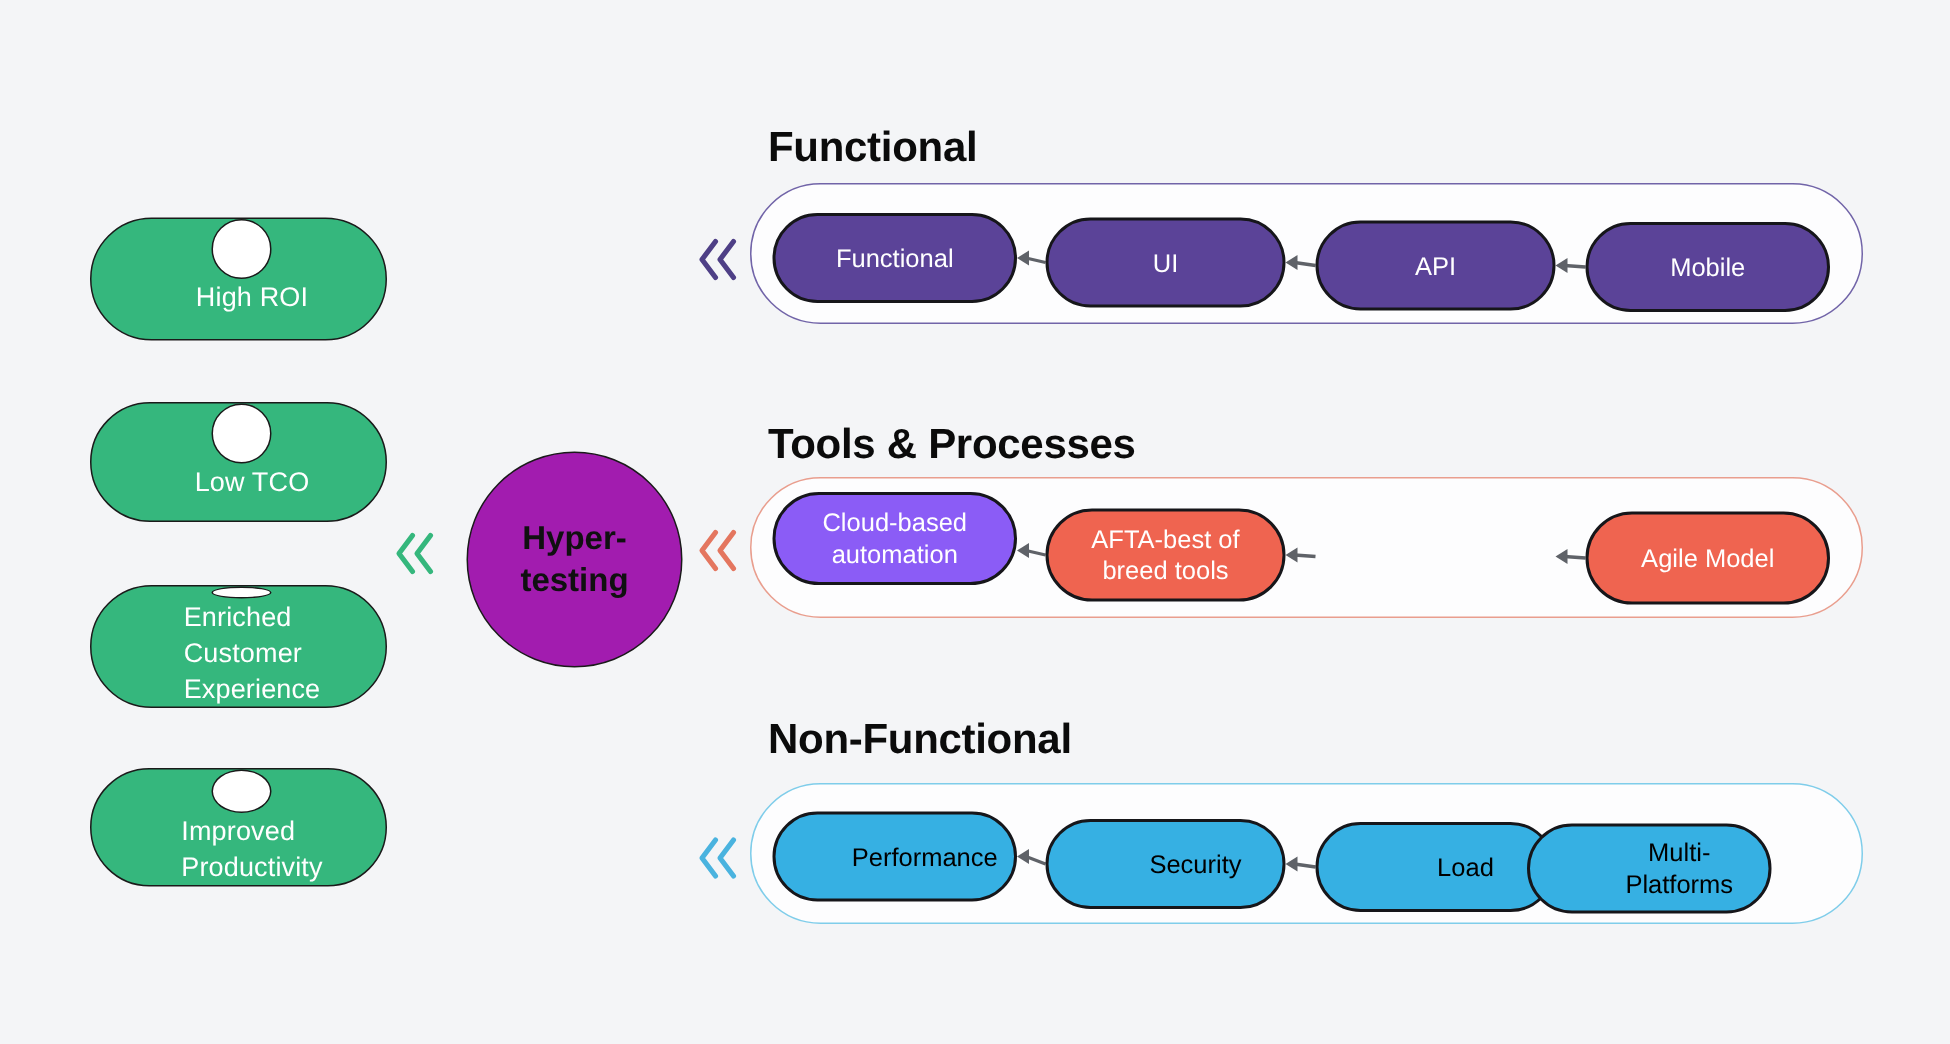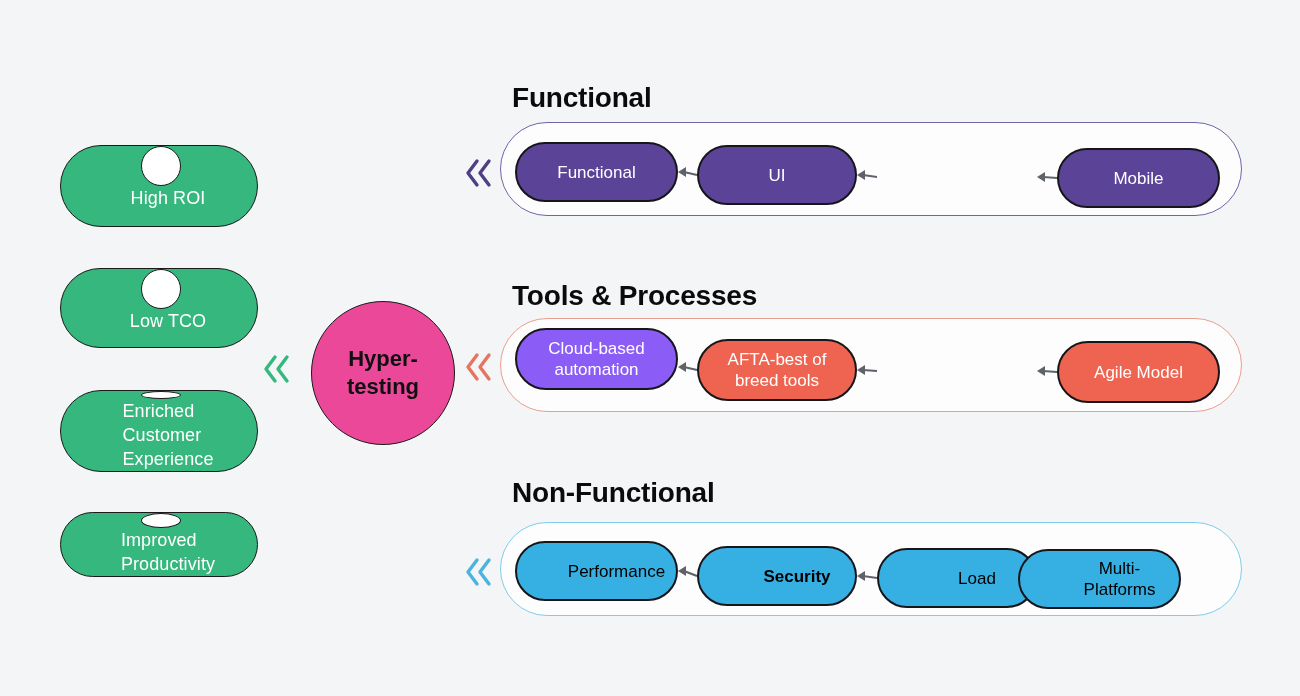--- a/index.html
+++ b/index.html
@@ -143,26 +143,26 @@
     <div class="benefit" style="left: 60px; top: 268px; width: 198px; height: 80px; background: rgb(53, 183, 125);">
       <span class="dot"></span>
       <span class="blabel">Low TCO</span>
     </div>
     <div class="benefit" style="left: 60px; top: 390px; width: 198px; height: 82px; background: rgb(53, 183, 125);">
       <span class="dot"></span>
       <span class="blabel">Enriched
 Customer
 Experience</span>
     </div>
-    <div class="benefit" style="left: 60px; top: 512px; width: 198px; height: 65px; background: rgb(53, 183, 125);">
+    <div class="benefit" style="left: 60px; top: 512px; width: 198px; height: 79px; background: rgb(53, 183, 125);">
       <span class="dot"></span>
       <span class="blabel">Improved
 Productivity</span>
     </div>
-    <div class="hub" style="left: 311px; top: 301px; background: #ec4899; border-color: rgb(26, 26, 26);">
+    <div class="hub" style="left: 311px; top: 301px; background: #a21caf; border-color: rgb(26, 26, 26);">
       <span class="hublabel">Hyper-
 testing</span>
     </div>
     <span class="chev" style="left: 262px; top: 352px;">
       <svg viewBox="0 0 30 34" xmlns="http://www.w3.org/2000/svg">
         <path d="M13 5 L4 17 L13 29" fill="none" stroke="#35b77d" stroke-width="3.4" stroke-linecap="round" stroke-linejoin="round"></path>
         <path d="M25 5 L16 17 L25 29" fill="none" stroke="#35b77d" stroke-width="3.4" stroke-linecap="round" stroke-linejoin="round"></path>
       </svg>
     </span>
     <span class="chev" style="left: 464px; top: 156px;">
@@ -202,20 +202,23 @@
         <line x1="26" y1="9" x2="12" y2="8" stroke="#5f6268" stroke-width="2.2"></line>
         <path d="M6 8 L14 3 L14 13 Z" fill="#5f6268"></path>
       </svg>
     </div>
     <div class="node purple" style="left: 515px; top: 142px; width: 163px; height: 60px; background: rgb(91, 67, 152);">
       <span class="nlabel">Functional</span>
     </div>
     <div class="node purple" style="left: 697px; top: 145px; width: 160px; height: 60px; background: rgb(91, 67, 152);">
       <span class="nlabel">UI</span>
     </div>
+    <div class="node purple" style="left: 877px; top: 147px; width: 160px; height: 60px; background: rgb(91, 67, 152);">
+      <span class="nlabel">API</span>
+    </div>
     <div class="node purple" style="left: 1057px; top: 148px; width: 163px; height: 60px; background: rgb(91, 67, 152);">
       <span class="nlabel">Mobile</span>
     </div>
     <div class="sec-title" style="left: 512px; top: 280px;">Tools &amp; Processes</div>
     <div class="group-box" style="left: 500px; top: 318px; width: 742px; height: 94px; border-color: rgb(233, 158, 142);"></div>
     <div class="conn" style="left: 672px; top: 359px; width: 31px; height: 19px;">
       <svg viewBox="0 0 31 19" xmlns="http://www.w3.org/2000/svg">
         <line x1="25" y1="11" x2="12" y2="8" stroke="#5f6268" stroke-width="2.2"></line>
         <path d="M6 8 L14 3 L14 13 Z" fill="#5f6268"></path>
       </svg>
@@ -259,21 +262,21 @@
     </div>
     <div class="conn" style="left: 1031px; top: 570px; width: 32px; height: 17px;">
       <svg viewBox="0 0 32 17" xmlns="http://www.w3.org/2000/svg">
         <line x1="26" y1="9" x2="12" y2="8" stroke="#5f6268" stroke-width="2.2"></line>
         <path d="M6 8 L14 3 L14 13 Z" fill="#5f6268"></path>
       </svg>
     </div>
     <div class="node blue" style="left: 515px; top: 541px; width: 163px; height: 60px; background: rgb(54, 176, 227);">
       <span class="nlabel">Performance</span>
     </div>
-    <div class="node blue" style="left: 697px; top: 546px; width: 160px; height: 60px; background: rgb(54, 176, 227); font-weight: bold;">
+    <div class="node blue" style="left: 697px; top: 546px; width: 160px; height: 60px; background: rgb(54, 176, 227);">
       <span class="nlabel">Security</span>
     </div>
     <div class="node blue" style="left: 877px; top: 548px; width: 160px; height: 60px; background: rgb(54, 176, 227); justify-content: center;">
       <span class="nlabel">Load</span>
     </div>
     <div class="node blue" style="left: 1018px; top: 549px; width: 163px; height: 60px; background: rgb(54, 176, 227);">
       <span class="nlabel">Multi-
 Platforms</span>
     </div>
   </div>

